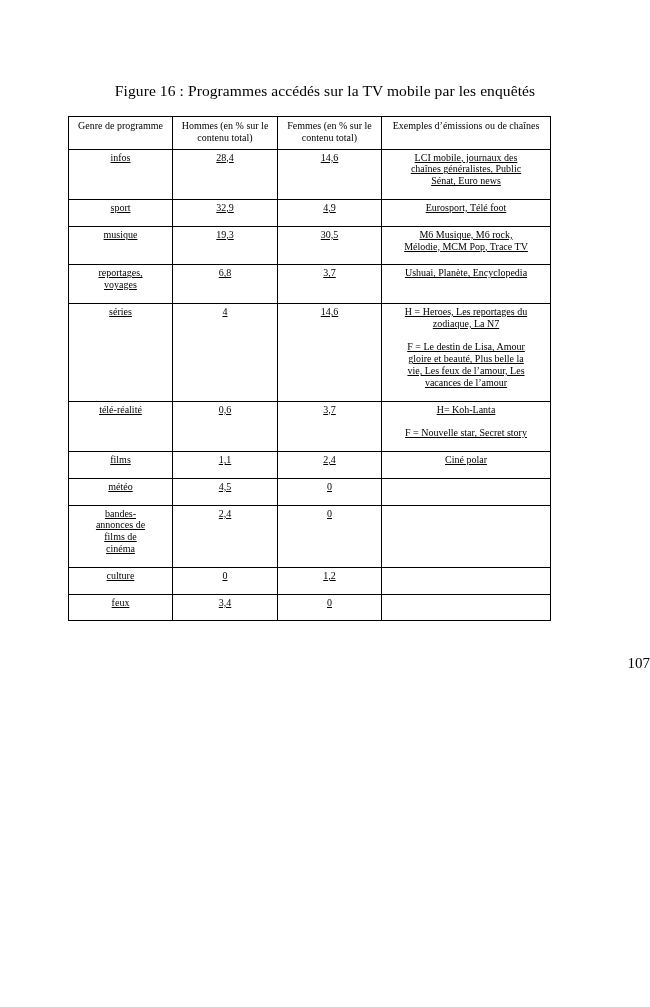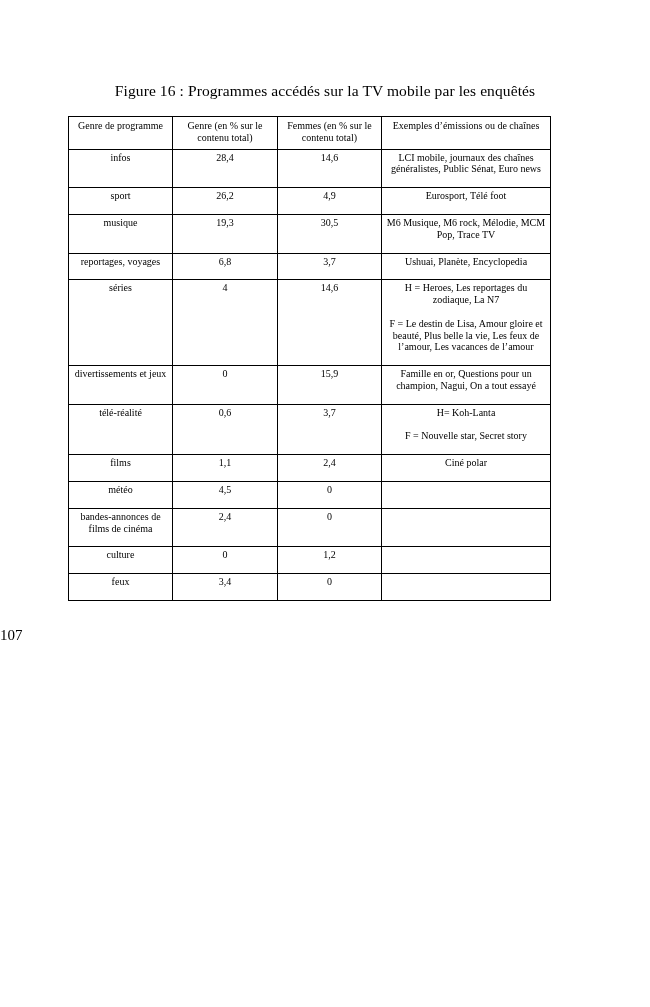--- a/index.html
+++ b/index.html
@@ -33,61 +33,62 @@
     border:1px solid #000;
     vertical-align:top;
     text-align:center;
     line-height:1.18;
   }
   table.programs th {
     font-weight:normal;
     padding:3px 4px 5px;
   }
   table.programs td {
-    padding:2px 4px 12px;
+    padding:2px 20px 12px;
+    text-decoration:underline;
   }
   td.ex, th.ex { white-space:pre-line; }
   .page-number {
-    text-align:left;
+    text-align:right;
     font-size:15px;
-    margin-top:26px;
+    margin-top:34px;
   }
 </style>
 </head>
 <body>
 
 <div class="page">
 
   <div class="caption">Figure 16 : Programmes accédés sur la TV mobile par les enquêtés</div>
 
   <table class="programs">
     <colgroup>
       <col style="width:104px">
       <col style="width:105px">
       <col style="width:104px">
       <col style="width:169px">
     </colgroup>
     <thead>
       <tr>
         <th>Genre de programme</th>
-        <th>Genre (en % sur le contenu total)</th>
+        <th>Hommes (en % sur le contenu total)</th>
         <th>Femmes (en % sur le contenu total)</th>
         <th>Exemples d’émissions ou de chaînes</th>
       </tr>
     </thead>
     <tbody>
       <tr>
         <td>infos</td>
         <td>28,4</td>
         <td>14,6</td>
         <td class="ex">LCI mobile, journaux des chaînes généralistes, Public Sénat, Euro news</td>
       </tr>
       <tr>
         <td>sport</td>
-        <td>26,2</td>
+        <td>32,9</td>
         <td>4,9</td>
         <td class="ex">Eurosport, Télé foot</td>
       </tr>
       <tr>
         <td>musique</td>
         <td>19,3</td>
         <td>30,5</td>
         <td class="ex">M6 Musique, M6 rock, Mélodie, MCM Pop, Trace TV</td>
       </tr>
       <tr>
@@ -96,26 +97,20 @@
         <td>3,7</td>
         <td class="ex">Ushuai, Planète, Encyclopedia</td>
       </tr>
       <tr>
         <td>séries</td>
         <td>4</td>
         <td>14,6</td>
         <td class="ex">H = Heroes, Les reportages du zodiaque, La N7
 
 F = Le destin de Lisa, Amour gloire et beauté, Plus belle la vie, Les feux de l’amour, Les vacances de l’amour</td>
-      </tr>
-      <tr>
-        <td>divertissements et jeux</td>
-        <td>0</td>
-        <td>15,9</td>
-        <td class="ex">Famille en or, Questions pour un champion, Nagui, On a tout essayé</td>
       </tr>
       <tr>
         <td>télé-réalité</td>
         <td>0,6</td>
         <td>3,7</td>
         <td class="ex">H= Koh-Lanta
 
 F = Nouvelle star, Secret story</td>
       </tr>
       <tr>

